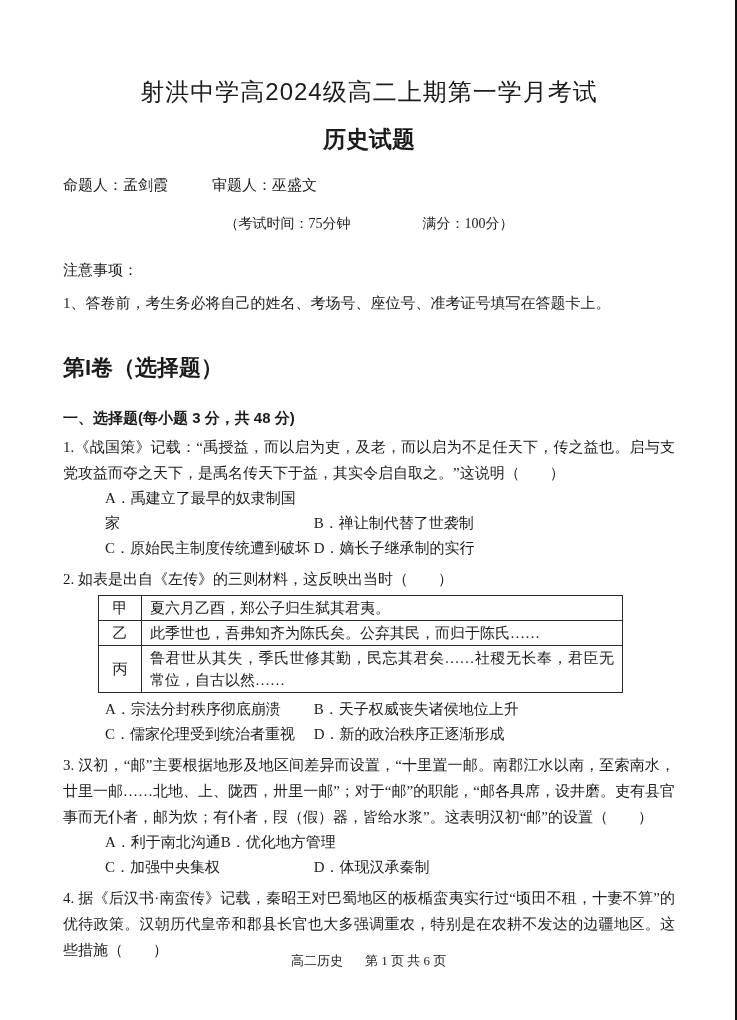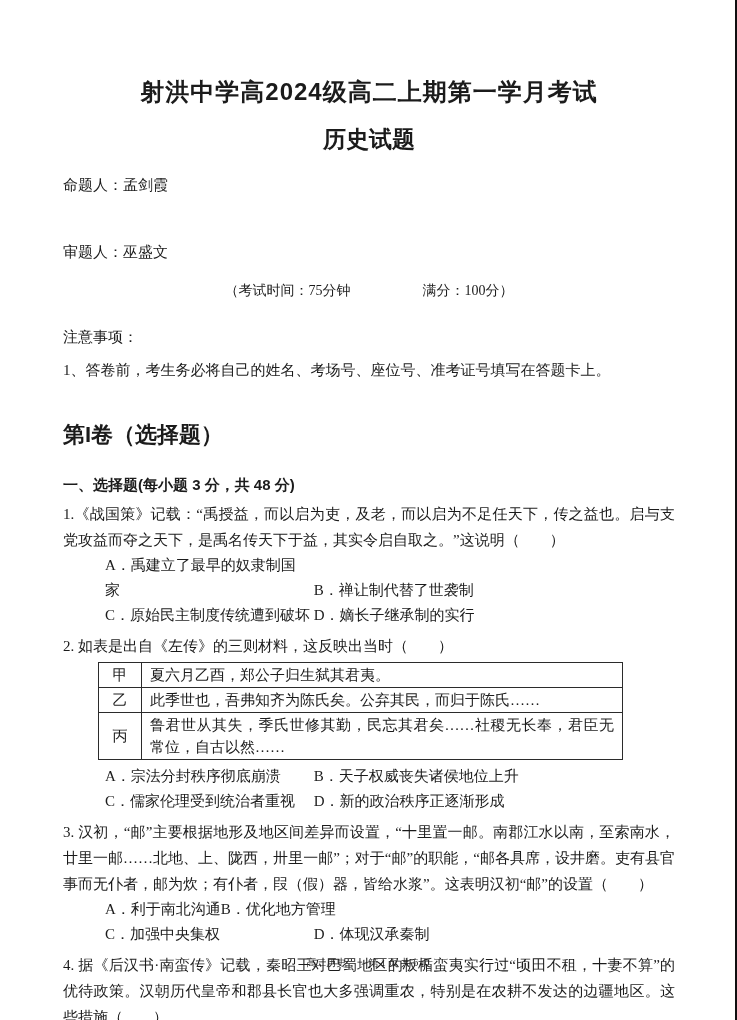--- a/index.html
+++ b/index.html
@@ -8,28 +8,28 @@
     background:#ffffff;
     font-family:"Liberation Serif","DejaVu Serif",serif;
     color:#1b1b1b;
     position:relative;
     overflow:hidden;
   }
   .page{padding:78px 62px 0 63px;}
   .hd-title{
     text-align:center;
     font-family:"Liberation Sans","DejaVu Sans",sans-serif;
-    font-weight:bold;font-size:24px;letter-spacing:1px;line-height:27px;
+    font-weight:normal;font-size:24px;letter-spacing:1px;line-height:27px;
   }
   .hd-subtitle{
     text-align:center;
     font-family:"Liberation Sans","DejaVu Sans",sans-serif;
     font-weight:bold;font-size:23px;margin-top:21px;line-height:26px;
   }
-  .meta-line{display:flex;justify-content:center;gap:44px;font-size:15px;margin-top:22px;line-height:23px;flex-direction:column;}
+  .meta-line{display:flex;gap:44px;font-size:15px;margin-top:22px;line-height:23px;}
   .info-line{display:flex;justify-content:center;gap:72px;font-size:14px;margin-top:15px;line-height:23px;}
   .notices{margin-top:24px;font-size:15px;line-height:23px;}
   .notice-item{margin-top:10px;text-align:justify;}
   .sec-title{
     font-family:"Liberation Sans","DejaVu Sans",sans-serif;
     font-weight:bold;font-size:22px;margin-top:40px;line-height:25px;
   }
   .sec-sub{
     font-family:"Liberation Sans","DejaVu Sans",sans-serif;
     font-weight:bold;font-size:15px;margin-top:26px;line-height:23px;
@@ -39,21 +39,21 @@
   .opt-first{display:inline-block;width:205px;}
   table.src{
     border-collapse:collapse;margin:3px 0 4px 35px;width:525px;
     font-size:15px;table-layout:fixed;
   }
   table.src td{border:1.4px solid #2b2b2b;padding:1px 8px;line-height:22px;text-align:justify;}
   table.src td.lab{width:38px;text-align:center;padding:1px 2px;}
   .footer{
     position:absolute;left:0;right:0;bottom:50px;
     display:flex;justify-content:center;gap:22px;
-    font-size:10px;color:#222;
+    font-size:13px;color:#222;
   }
   .scan-edge{position:absolute;top:0;right:0;width:2px;height:1020px;background:#101010;}
 </style>
 </head>
 <body>
 
 <div class="page">
 
   <div class="hd-title">射洪中学高2024级高二上期第一学月考试</div>
   <div class="hd-subtitle">历史试题</div>

